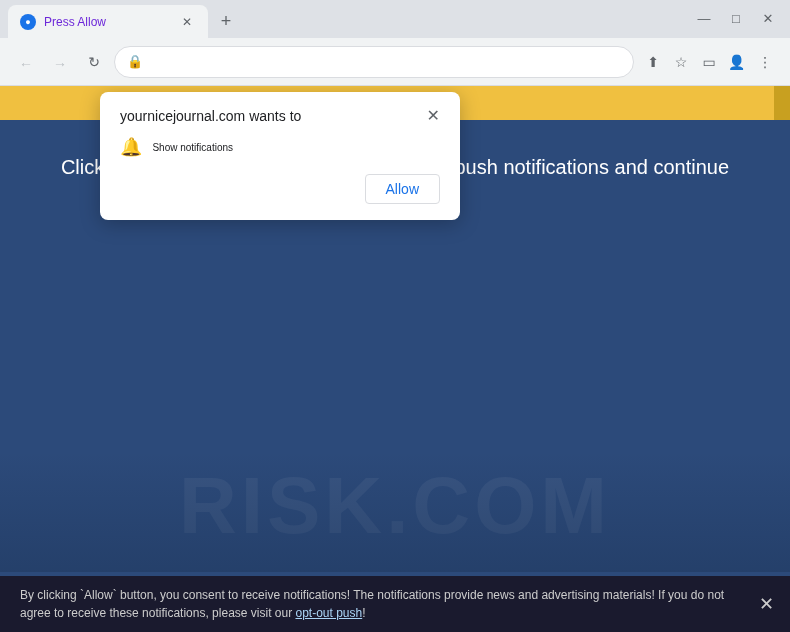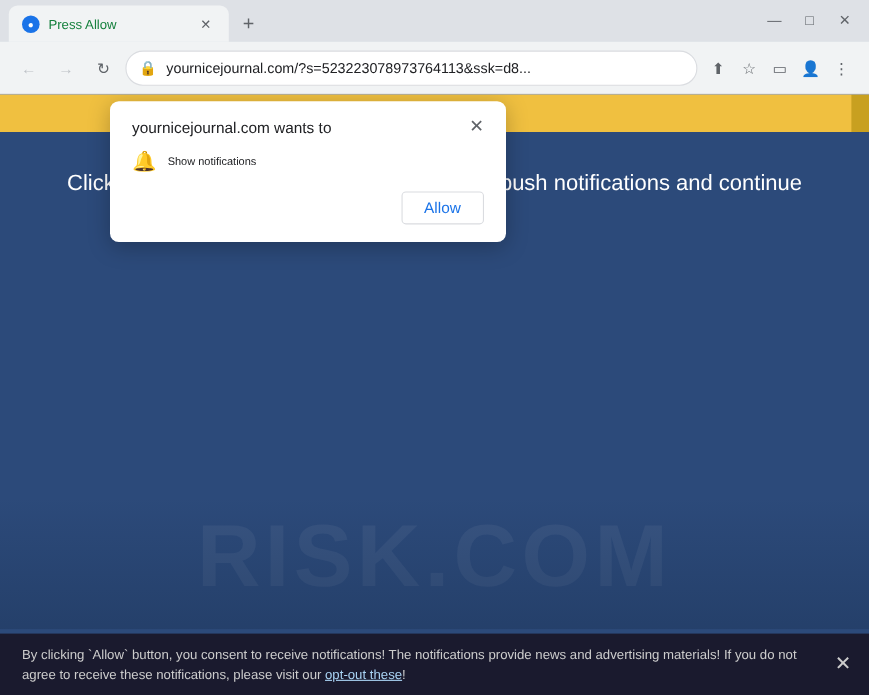--- a/index.html
+++ b/index.html
@@ -34,21 +34,21 @@
     .tab-favicon {
       width: 16px;
       height: 16px;
       border-radius: 50%;
       background: #1a73e8;
       display: flex; align-items: center; justify-content: center;
       font-size: 9px; color: white; font-weight: bold;
     }
     .tab-title {
       font-size: 12px;
-      color: #15803d;
+      color: #6d28d9;
       flex: 1;
       white-space: nowrap;
       overflow: hidden;
       text-overflow: ellipsis;
     }
     .tab-close {
       width: 18px; height: 18px;
       border-radius: 50%;
       display: flex; align-items: center; justify-content: center;
       font-size: 12px;
@@ -338,21 +338,20 @@
     </div>
   </div>
 
   <div class="address-bar">
     <div class="nav-btn disabled">←</div>
     <div class="nav-btn disabled">→</div>
     <div class="nav-btn">↻</div>
 
     <div class="address-field">
       <span class="lock-icon">🔒</span>
-      <span class="address-text">yournicejournal.com/?s=523223078973764113&amp;ssk=d8...</span>
     </div>
 
     <div class="toolbar-icons">
       <div class="addr-icon-btn">⬆</div>
       <div class="addr-icon-btn">☆</div>
       <div class="addr-icon-btn">▭</div>
       <div class="addr-icon-btn">👤</div>
       <div class="addr-icon-btn">⋮</div>
     </div>
   </div>
@@ -379,19 +378,19 @@
       <span class="progress-text">98%</span>
     </div>
 
     <div class="main-message">
       <span>Click the «</span><span class="allow-bold">Allow</span><span>» button to subscribe to the push notifications and continue watching</span>
     </div>
 
     <div class="watermark">risk.com</div>
 
     <div class="bottom-bar">
-      <span>By clicking `Allow` button, you consent to receive notifications! The notifications provide news and advertising materials! If you do not agree to receive these notifications, please visit our </span><span class="opt-out">opt-out these</span><span>!</span>
+      <span>By clicking `Allow` button, you consent to receive notifications! The notifications provide news and advertising materials! If you do not agree to receive these notifications, please visit our </span><span class="opt-out">opt-out push</span><span>!</span>
       <span class="bottom-bar-close">✕</span>
     </div>
 
     <div class="page-gradient"></div>
   </div>
 </div>
 
 </body></html>

